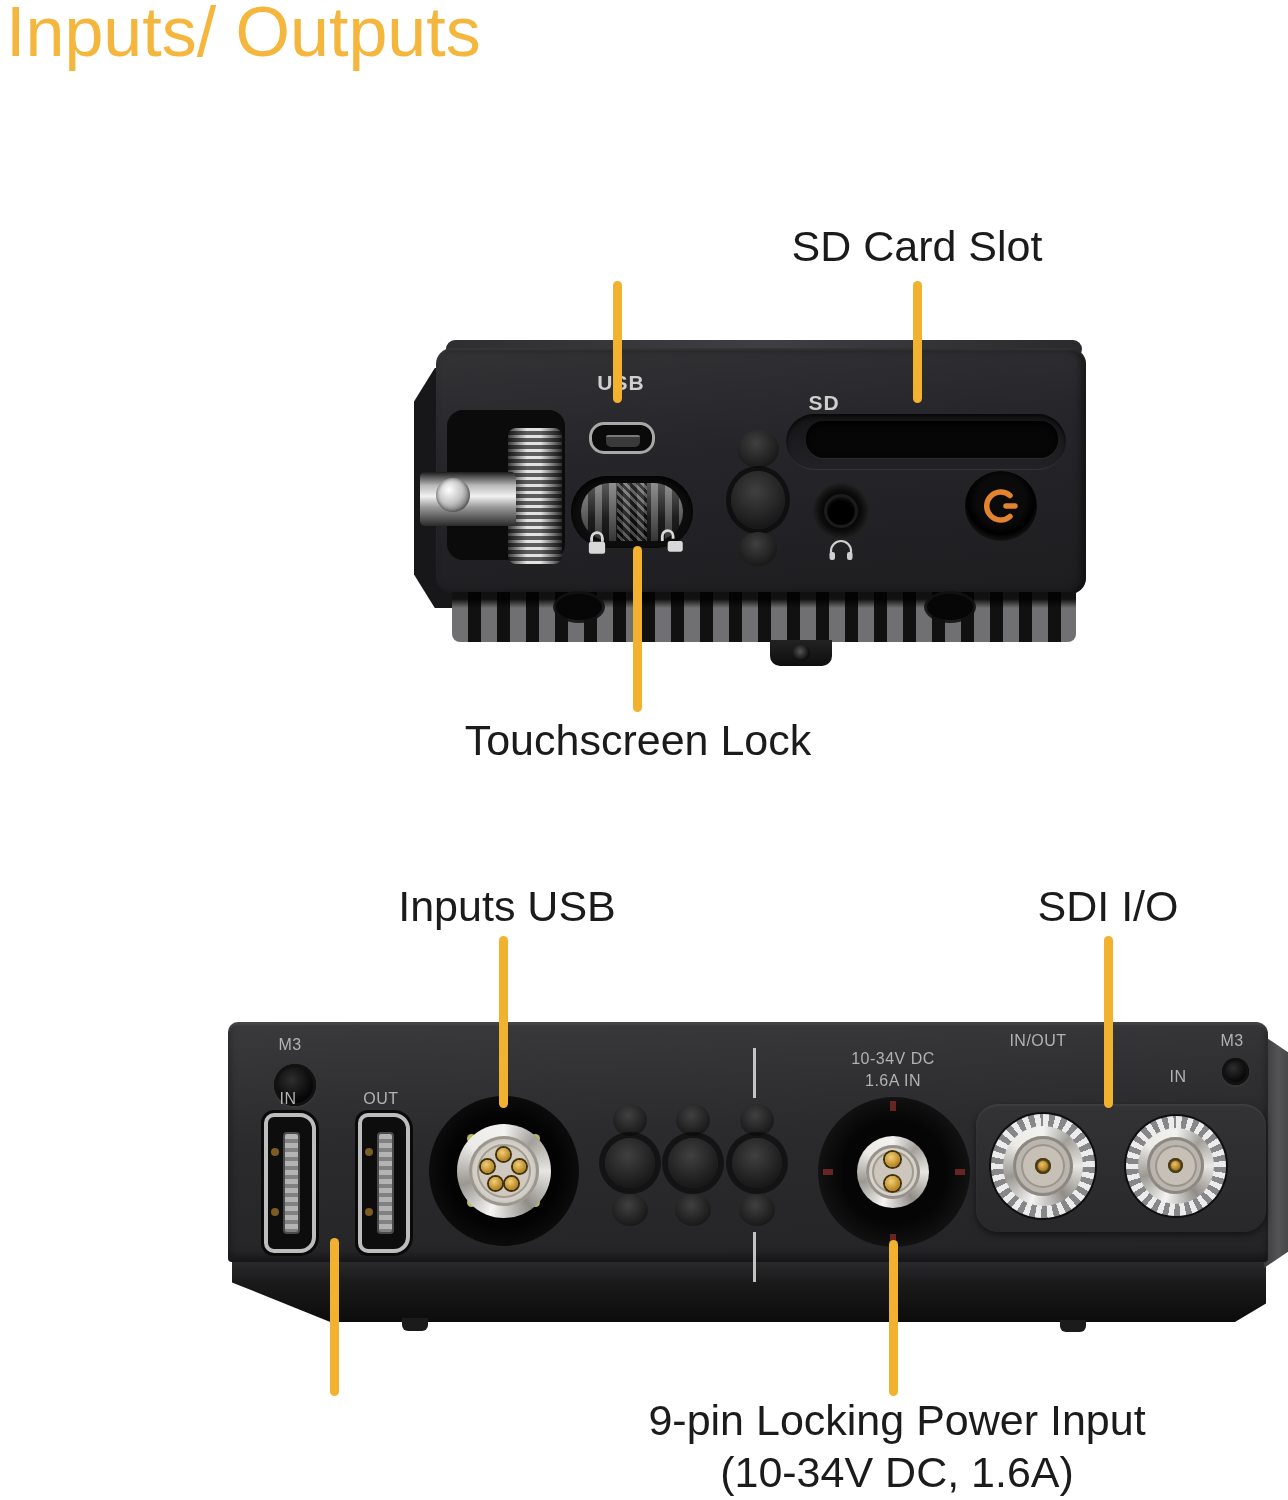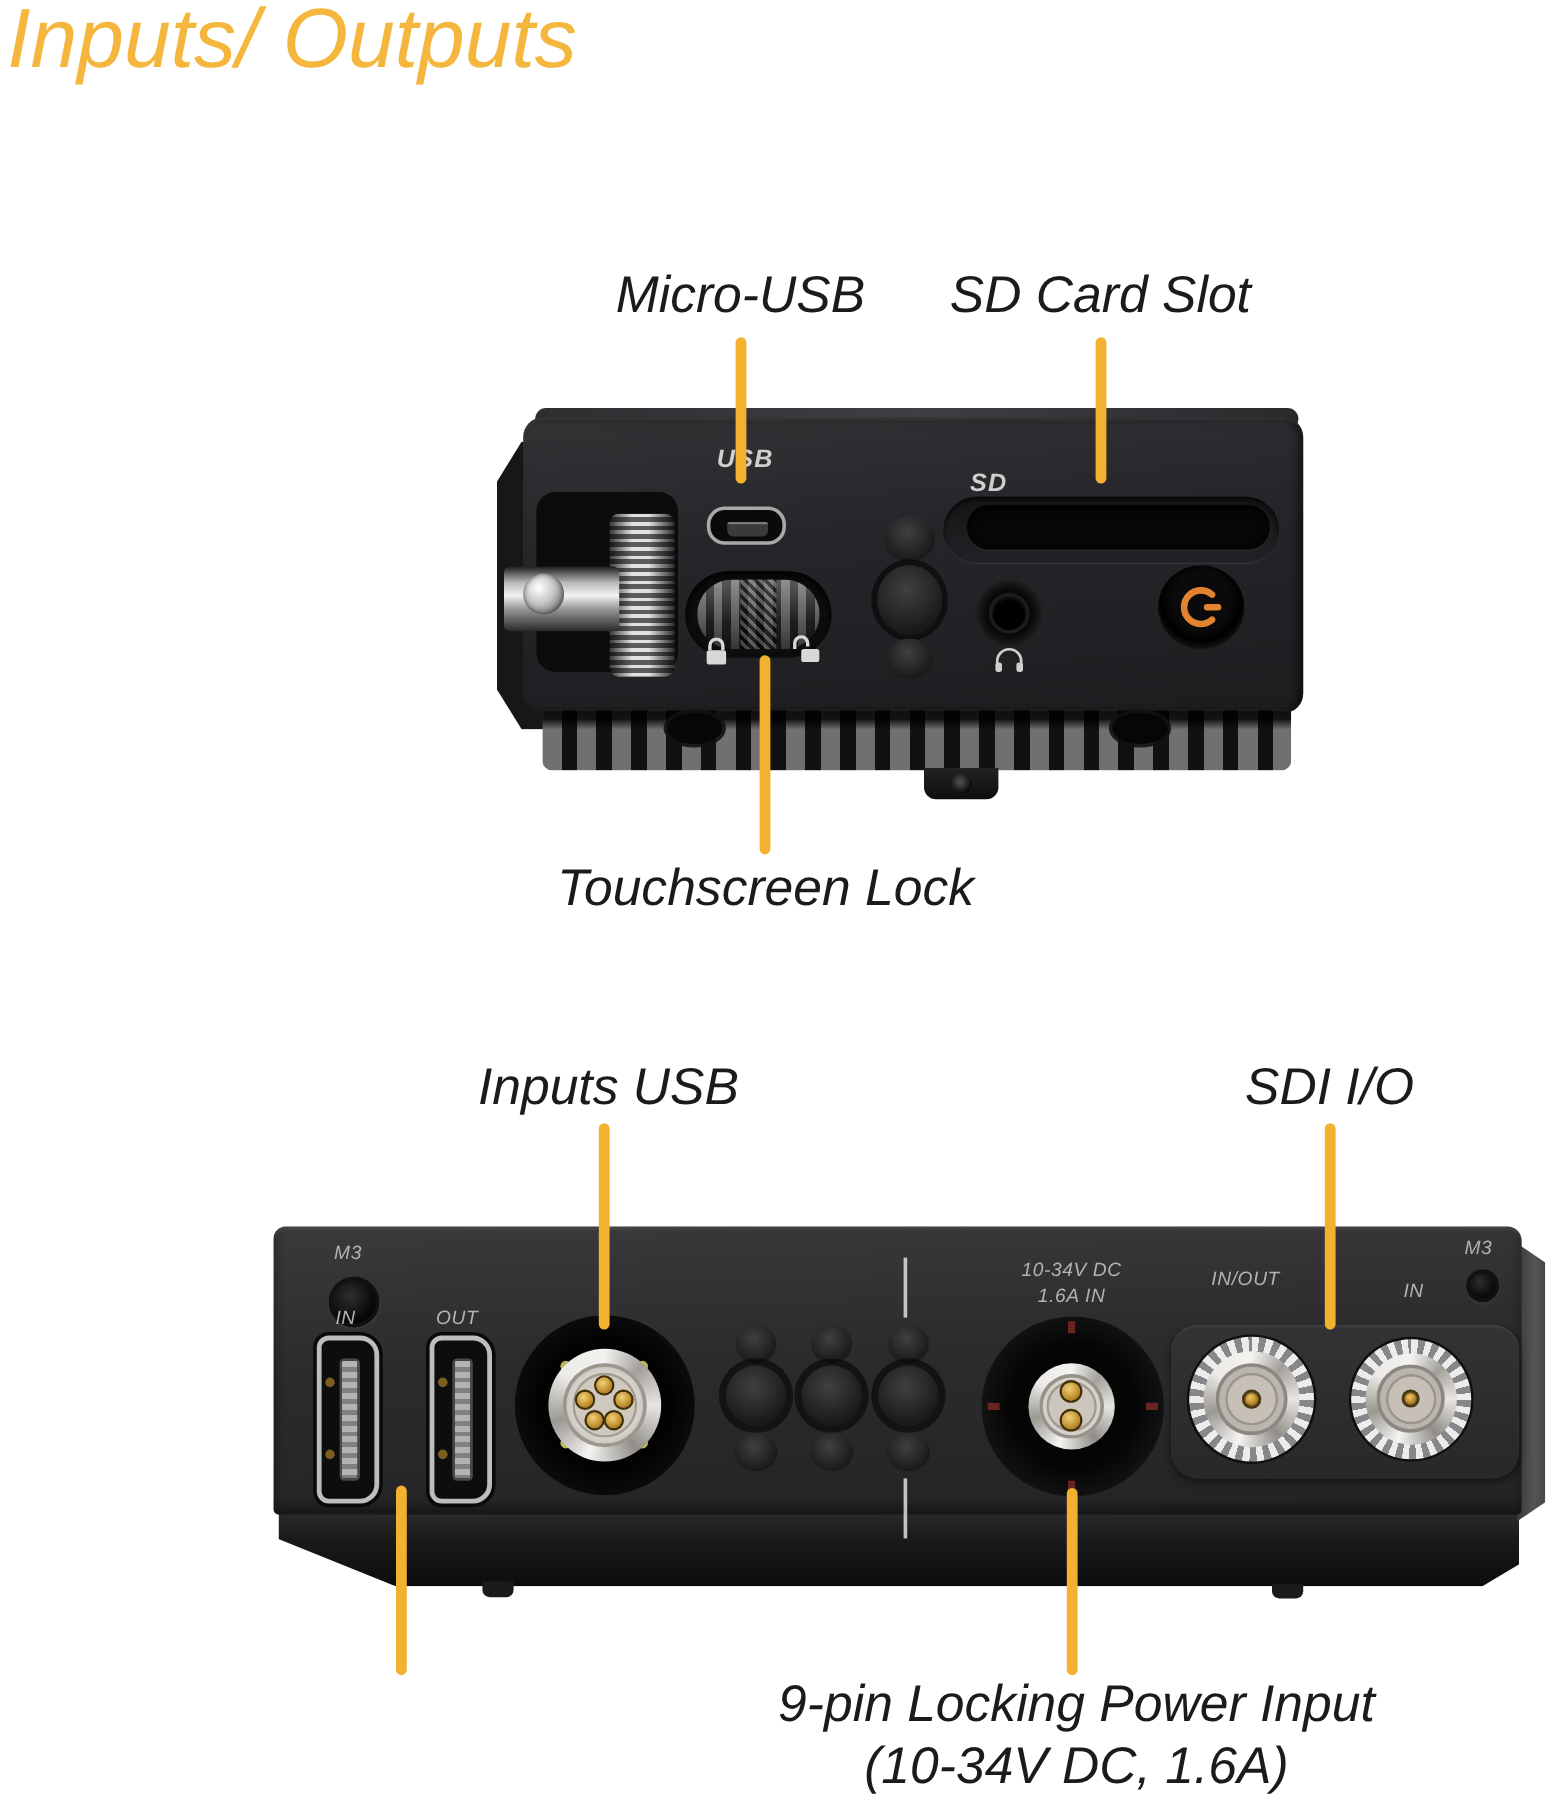--- a/index.html
+++ b/index.html
@@ -1,17 +1,17 @@
 <!DOCTYPE html>
 <html><head>
 <meta charset="utf-8">
 <style>
   html,body{margin:0;padding:0;background:#ffffff;}
   .canvas{position:relative;width:1288px;height:1500px;background:#ffffff;overflow:hidden;
-          font-family:"Liberation Sans",sans-serif;font-style:italic;}
+          font-family:"Liberation Sans",sans-serif;}
   .layer{position:absolute;inset:0;}
   .abs{position:absolute;}
   .title{position:absolute;left:6px;top:-8px;font-size:70px;font-weight:400;letter-spacing:0px;
          color:#F4B63C;white-space:nowrap;}
   .callout{position:absolute;transform:translateX(-50%);font-size:43px;font-weight:400;
            color:#1b1b1b;white-space:nowrap;}
   .leader{position:absolute;width:9px;border-radius:5px;background:#F2B12F;}
   .devlabel{position:absolute;transform:translateX(-50%);font-size:21px;font-weight:700;
             color:#cfcfcf;letter-spacing:1px;white-space:nowrap;}
   .devlabel2{position:absolute;transform:translateX(-50%);font-size:16px;font-weight:400;
@@ -218,21 +218,21 @@
     <div class="abs redtick" style="left:890px;top:1234px;width:6px;height:10px;"></div>
     <div class="abs redtick" style="left:823px;top:1169px;width:10px;height:6px;"></div>
     <div class="abs redtick" style="left:955px;top:1169px;width:10px;height:6px;"></div>
     <div class="abs round metal-ring" style="left:857px;top:1136px;width:72px;height:72px;"></div>
     <div class="abs round" style="left:866px;top:1145px;width:54px;height:54px;background:#d6d1c9;box-shadow:inset 0 0 0 3px #96918a;"></div>
     <div class="abs round" style="left:872px;top:1151px;width:42px;height:42px;background:#cdc6bc;box-shadow:inset 0 0 0 2px #a19a8f;"></div>
     <div class="abs round pin" style="left:885px;top:1152px;width:15px;height:15px;"></div>
     <div class="abs round pin" style="left:885px;top:1176px;width:15px;height:15px;"></div>
 
     <div class="abs d2-bncpanel"></div>
-    <div class="devlabel2" style="left:1038px;top:1058px;">IN/OUT</div>
+    <div class="devlabel2" style="left:1038px;top:1032px;">IN/OUT</div>
     <div class="devlabel2" style="left:1178px;top:1068px;">IN</div>
 
     <div class="abs round bnc-knurl" style="left:991px;top:1114px;width:104px;height:104px;"></div>
     <div class="abs round metal-ring" style="left:1003px;top:1126px;width:80px;height:80px;"></div>
     <div class="abs round" style="left:1013px;top:1136px;width:60px;height:60px;background:#bab5ae;box-shadow:inset 0 0 0 3px #8c8881;"></div>
     <div class="abs round" style="left:1021px;top:1144px;width:44px;height:44px;background:#c6c0b6;box-shadow:inset 0 0 0 2px #9a948a;"></div>
     <div class="abs round" style="left:1035px;top:1158px;width:16px;height:16px;background:#6b5a30;box-shadow:inset 0 0 0 2px #4a3a14;"></div>
     <div class="abs round" style="left:1038px;top:1161px;width:10px;height:10px;background:radial-gradient(circle at 40% 35%,#edc268,#b07f1d 70%);"></div>
 
     <div class="abs round bnc-knurl" style="left:1126px;top:1116px;width:100px;height:100px;"></div>
@@ -243,21 +243,20 @@
     <div class="abs round" style="left:1171px;top:1161px;width:9px;height:9px;background:radial-gradient(circle at 40% 35%,#edc268,#b07f1d 70%);"></div>
 
     <div class="devlabel2" style="left:1232px;top:1032px;">M3</div>
     <div class="abs round screwhole" style="left:1222px;top:1058px;width:27px;height:27px;"></div>
 
     <div class="abs foot" style="left:402px;top:1318px;width:26px;height:13px;"></div>
     <div class="abs foot" style="left:1060px;top:1320px;width:26px;height:12px;"></div>
   </div>
 
   <div class="layer">
-    <div class="callout" style="left:617px;top:222px;">Micro-USB</div>
     <div class="callout" style="left:638px;top:716px;">Touchscreen Lock</div>
     <div class="callout" style="left:917px;top:222px;">SD Card Slot</div>
     <div class="callout" style="left:507px;top:882px;">Inputs USB</div>
     <div class="callout" style="left:1108px;top:882px;">SDI I/O</div>
     <div class="callout" style="left:897px;top:1396px;">9-pin Locking Power Input</div>
     <div class="callout" style="left:897px;top:1448px;">(10-34V DC, 1.6A)</div>
 
     <div class="leader" style="left:613px;top:281px;height:122px;"></div>
     <div class="leader" style="left:913px;top:281px;height:122px;"></div>
     <div class="leader" style="left:633px;top:546px;height:166px;"></div>

